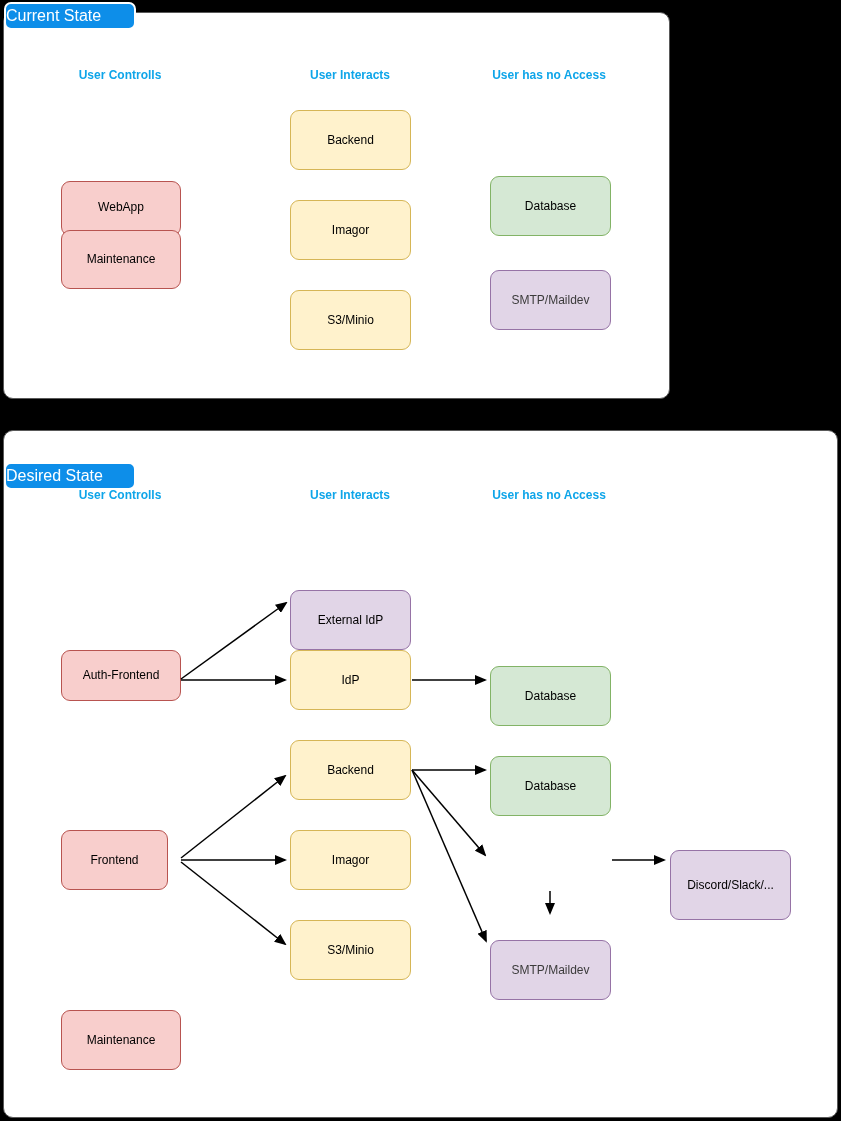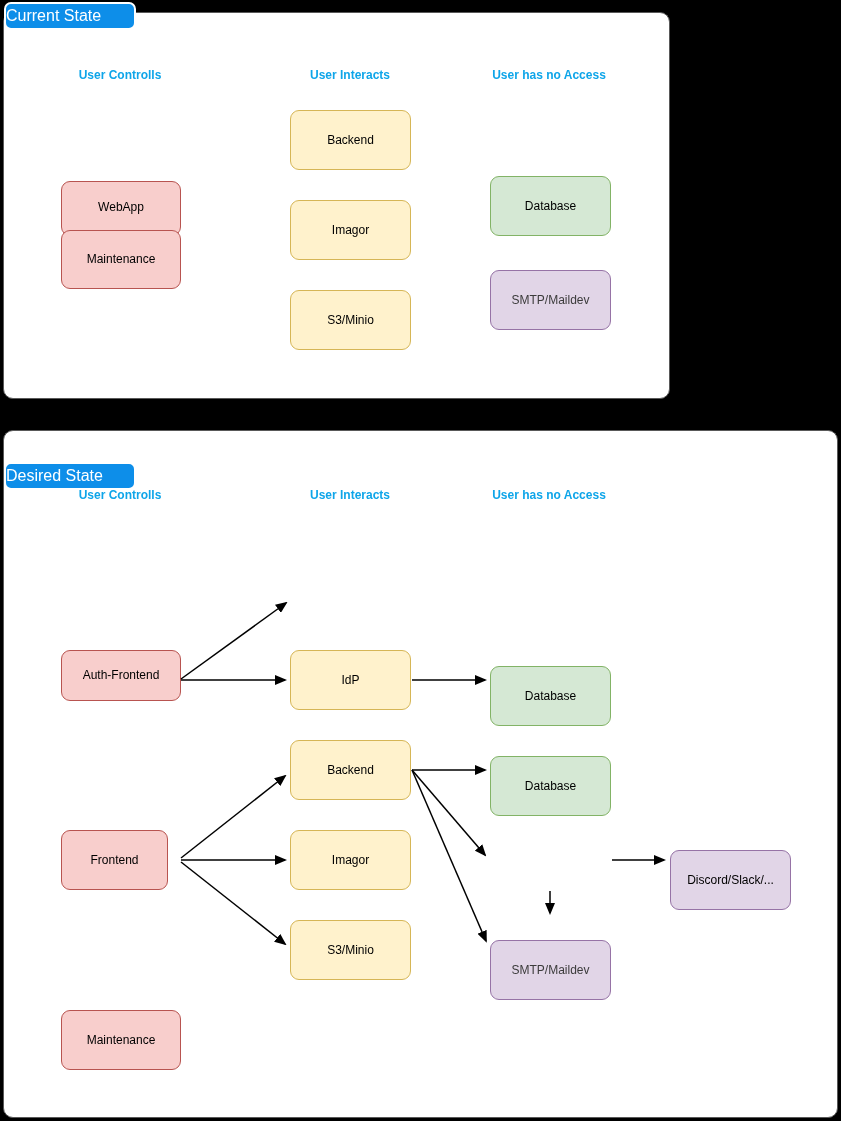--- a/index.html
+++ b/index.html
@@ -55,29 +55,30 @@
   <div class="node purple" style="left:490px;top:250px;width:121px;height:60px;color:#3b3b3b;">SMTP/Maildev</div>
 
   <div class="panel" style="left:3px;top:430px;width:835px;height:688px;"></div>
   <div class="tab" style="left:4px;top:422px;width:132px;height:28px;margin-top:40px;">Desired State</div>
 
   <div class="col-head" style="left:120px;top:488px;">User Controlls</div>
   <div class="col-head" style="left:350px;top:488px;">User Interacts</div>
   <div class="col-head" style="left:549px;top:488px;">User has no Access</div>
 
   <div class="node pink" style="left:61px;top:650px;width:120px;height:51px;">Auth-Frontend</div>
+  <div class="node purple" style="left:290px;top:570px;width:121px;height:60px;">External IdP</div>
   <div class="node yellow" style="left:290px;top:650px;width:121px;height:60px;">IdP</div>
   <div class="node green" style="left:490px;top:650px;width:121px;height:60px;">Database</div>
 
   <div class="node yellow" style="left:290px;top:740px;width:121px;height:60px;">Backend</div>
   <div class="node green" style="left:490px;top:740px;width:121px;height:60px;">Database</div>
 
   <div class="node pink" style="left:61px;top:830px;width:107px;height:60px;">Frontend</div>
   <div class="node yellow" style="left:290px;top:830px;width:121px;height:60px;">Imagor</div>
-  <div class="node purple" style="left:670px;top:830px;width:121px;height:60px;">Discord/Slack/...</div>
+  <div class="node purple" style="left:670px;top:830px;width:121px;height:70px;">Discord/Slack/...</div>
 
   <div class="node yellow" style="left:290px;top:920px;width:121px;height:60px;">S3/Minio</div>
   <div class="node purple" style="left:490px;top:920px;width:121px;height:60px;color:#3b3b3b;">SMTP/Maildev</div>
 
   <div class="node pink" style="left:61px;top:1010px;width:120px;height:60px;">Maintenance</div>
 
   <svg class="connectors" viewBox="0 0 841 1121" xmlns="http://www.w3.org/2000/svg">
     <defs>
       <marker id="ah" markerUnits="userSpaceOnUse" markerWidth="12" markerHeight="10" refX="10" refY="5" orient="auto">
         <path d="M0,0 L12,5 L0,10 z" fill="#000"></path>

